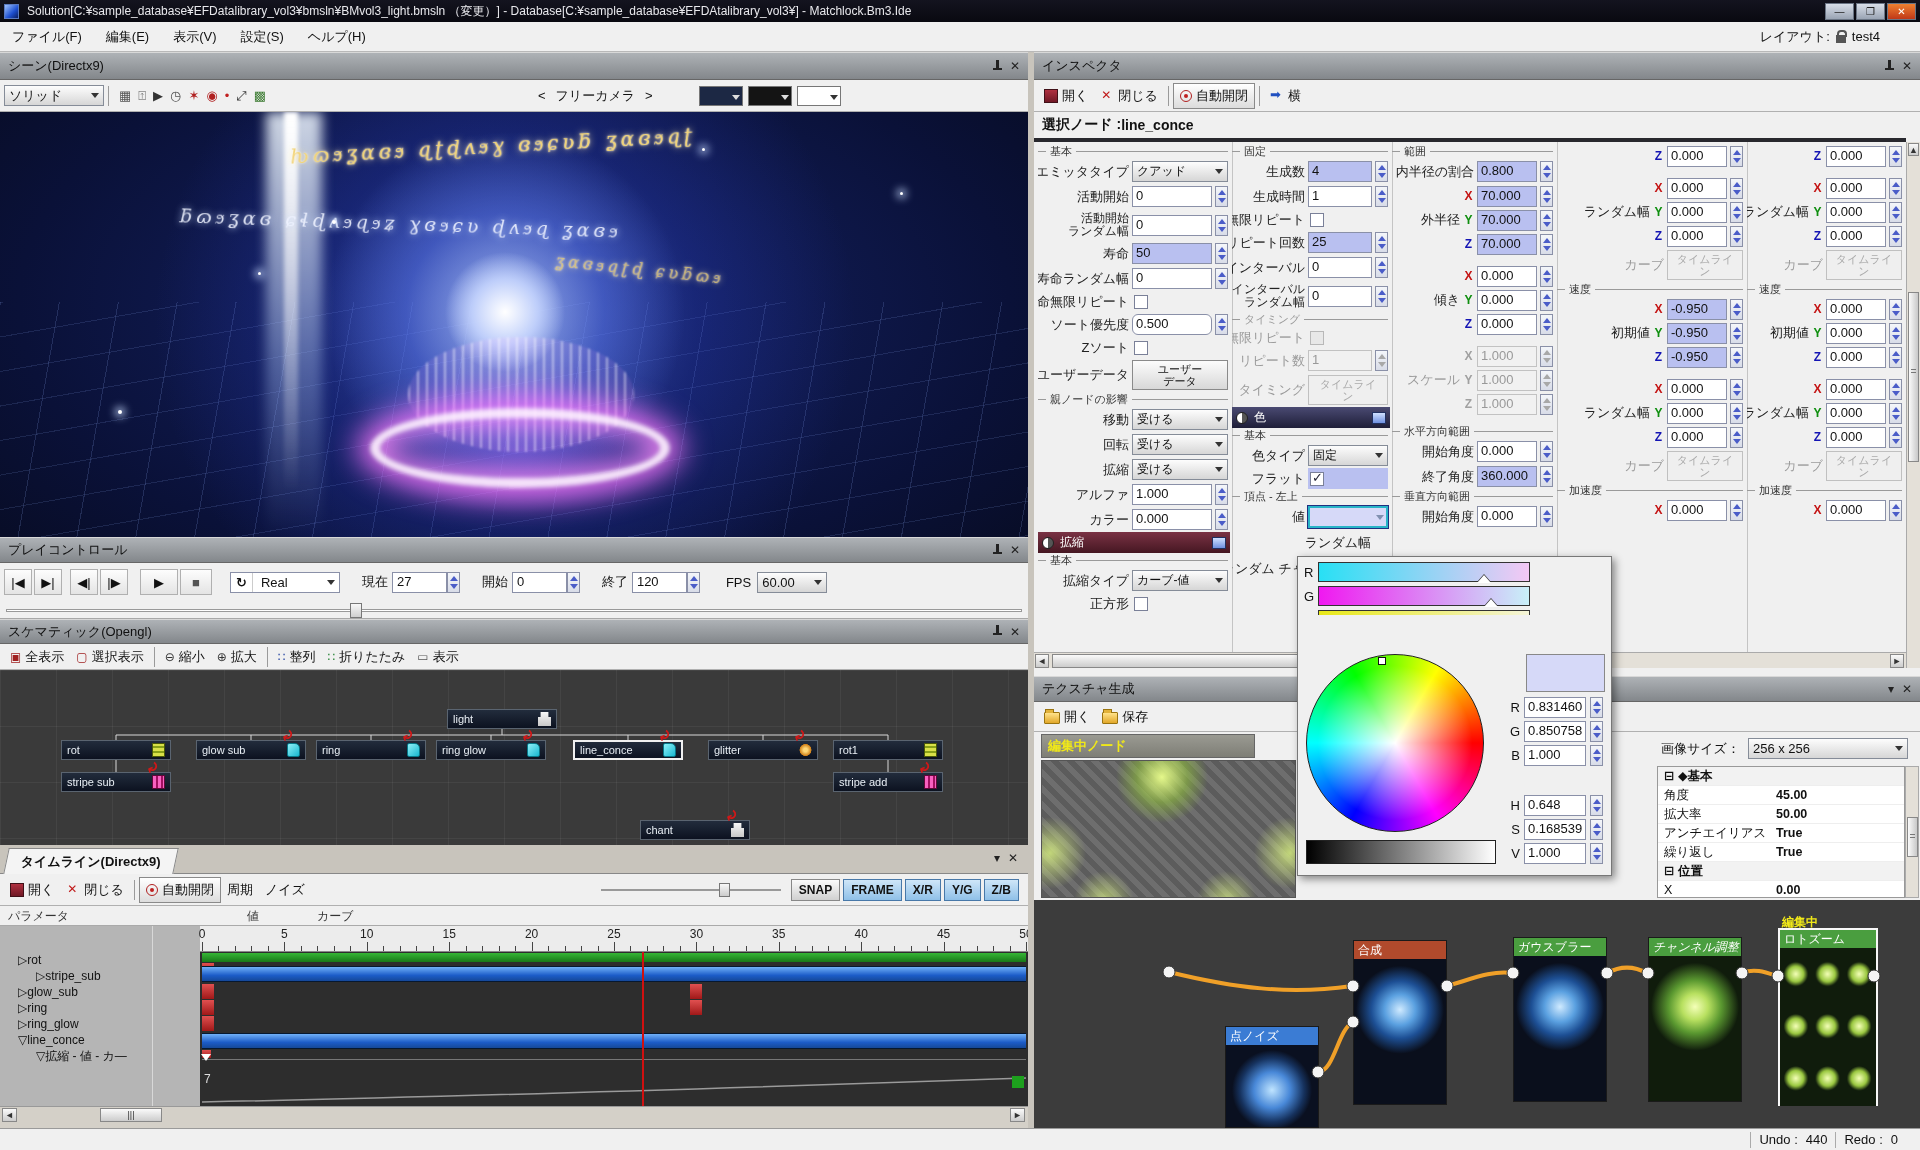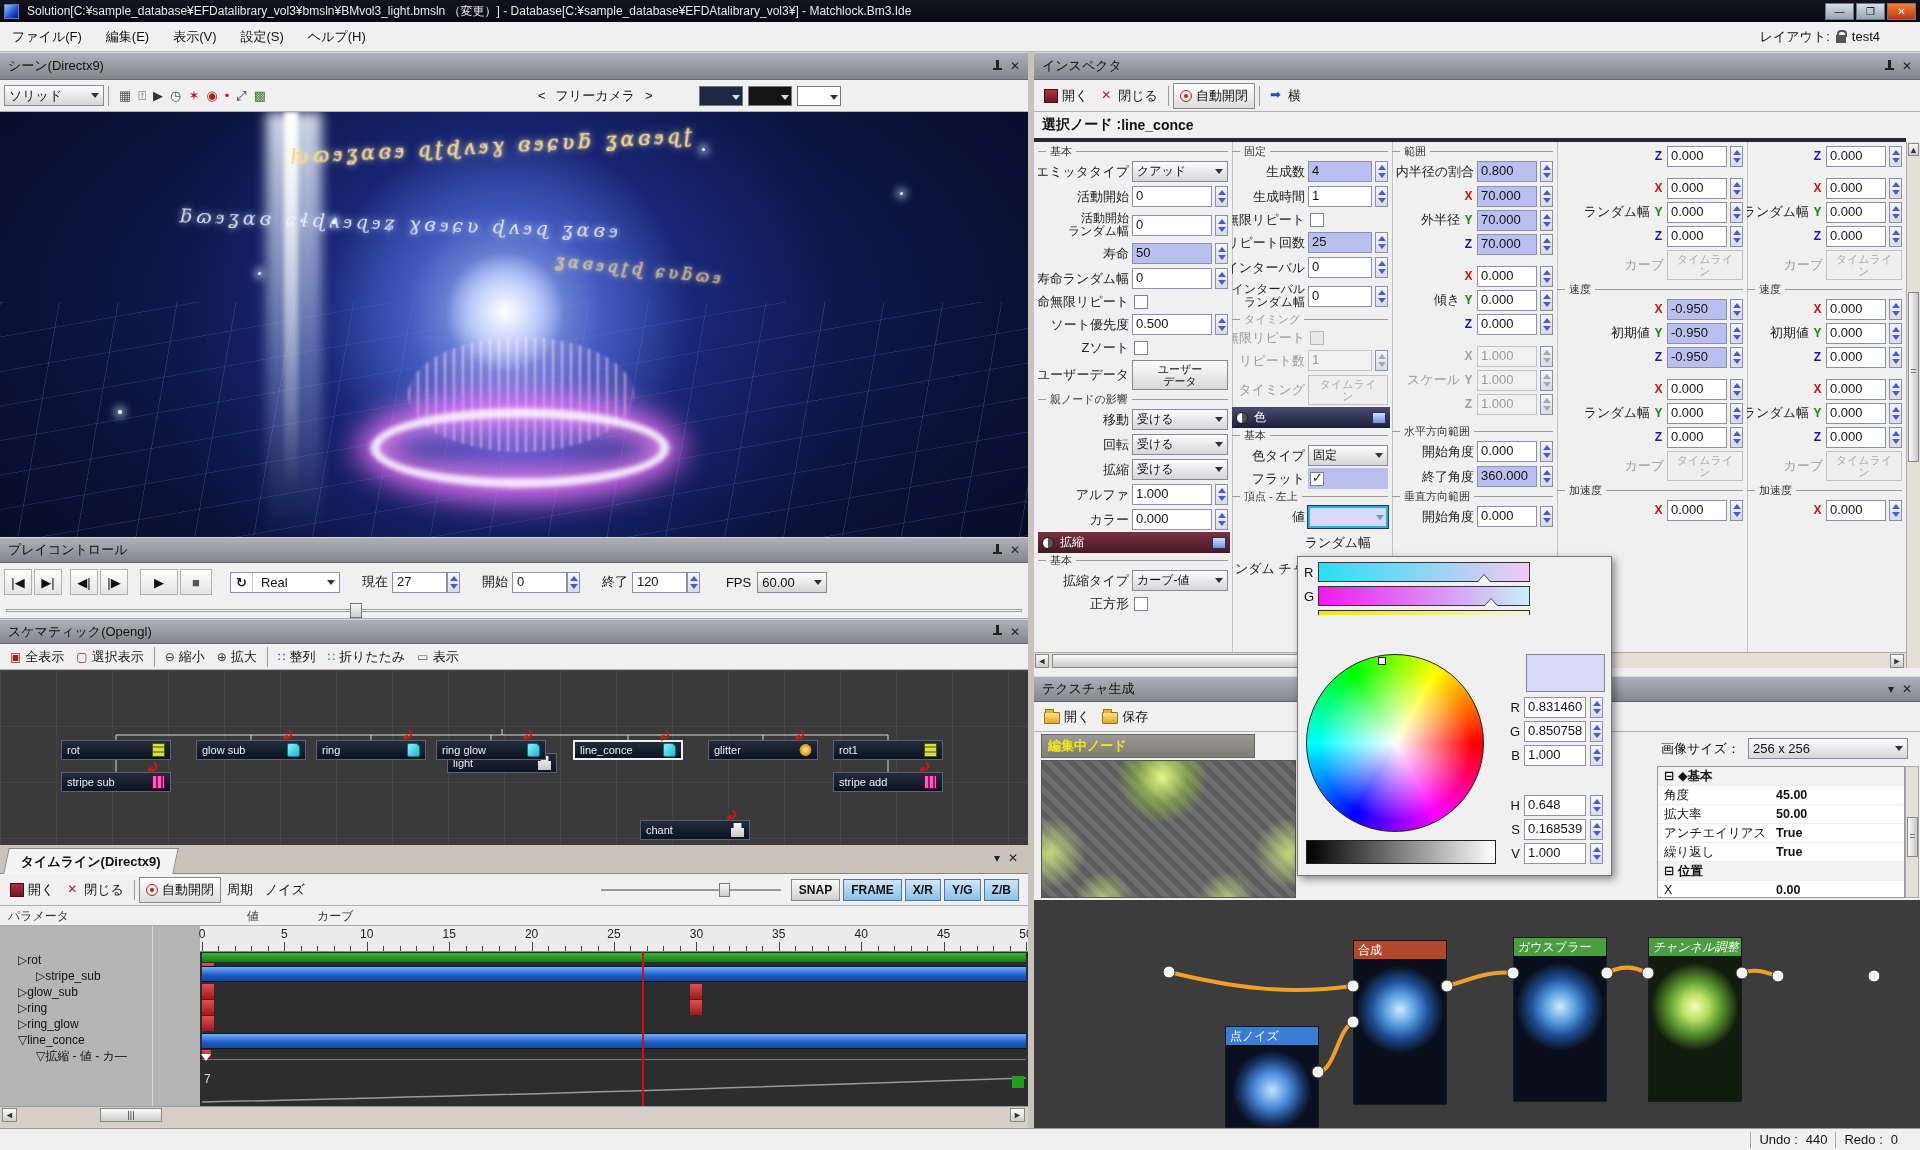--- a/index.html
+++ b/index.html
@@ -391,21 +391,21 @@
         </span>
         <span class="tbtn">
           <span style="color: rgb(85, 85, 85); font-size: 12px;">▭</span>
           <span>表示</span>
         </span>
       </div>
     <div class="schem-canvas" id="schem-canvas">
       <svg id="schem-links" width="1028" height="175" style="position:absolute;left:0;top:0">
           <path d="M502,59 V65 M116,65 H888 M116,65 V70 M251,65 V70 M371,65 V70 M491,65 V70 M628,65 V70 M763,65 V70 M888,65 V70 M116,90 V102 M888,90 V102" stroke="#d8d8d8" stroke-width="1" fill="none"></path>
         </svg>
-    <div class="snode" style="left: 447px; top: 39px; margin-top: 44px;">
+    <div class="snode" style="left: 447px; top: 39px;">
           <span class="nlabel">light</span>
           <span class="nico tree"></span>
         </div>
         <div class="snode" style="left: 61px; top: 70px;">
           <span class="nlabel">rot</span>
           <span class="nico rot"></span>
         </div>
         <div class="snode" style="left: 196px; top: 70px;">
           <span class="nlabel">glow sub</span>
           <span class="nico cyan"></span>
@@ -694,21 +694,21 @@
             <span class="spin"></span>
           </div>
           <div class="irow" style="height: 21px;">
             <span class="lab">寿命無限リピート</span>
             <span class="cbwrap" style="width: 96px;">
               <span class="cb"></span>
             </span>
           </div>
           <div class="irow">
             <span class="lab">ソート優先度</span>
-            <span class="fld" style="width: 80px;">0.500</span>
+            <span class="fld" style="width: 80px; border-radius: 6px;">0.500</span>
             <span class="spin"></span>
           </div>
           <div class="irow" style="height: 21px;">
             <span class="lab">Zソート</span>
             <span class="cbwrap" style="width: 96px;">
               <span class="cb"></span>
             </span>
           </div>
           <div class="irow" style="height: 34px;">
             <span class="lab">ユーザーデータ</span>
@@ -1266,20 +1266,25 @@
           <div class="gbody blueorb" style="height: 145px;"></div>
         </div>
         <div class="gnode" style="left: 479px; top: 37px; width: 94px; height: 165px;">
           <div class="ghdr green">ガウスブラー</div>
           <div class="gbody blueorb" style="height: 145px;"></div>
         </div>
         <div class="gnode" style="left: 614px; top: 37px; width: 94px; height: 165px; font-style: italic;">
           <div class="ghdr green">チャンネル調整</div>
           <div class="gbody greenorb" style="height: 145px;"></div>
         </div>
+        <div class="gnode sel" style="left: 744px; top: 28px; width: 100px; height: 178px;">
+          <span class="gbadge">編集中</span>
+          <div class="ghdr green">ロトズーム</div>
+          <div class="gbody greentiles" style="height: 158px;"></div>
+        </div>
       </div>
   </div>
 
   <div class="statusbar">
     <span class="ssep"></span>
     <span>Undo :</span>
     <span>440</span>
     <span class="ssep"></span>
     <span>Redo :</span>
     <span>0</span>

